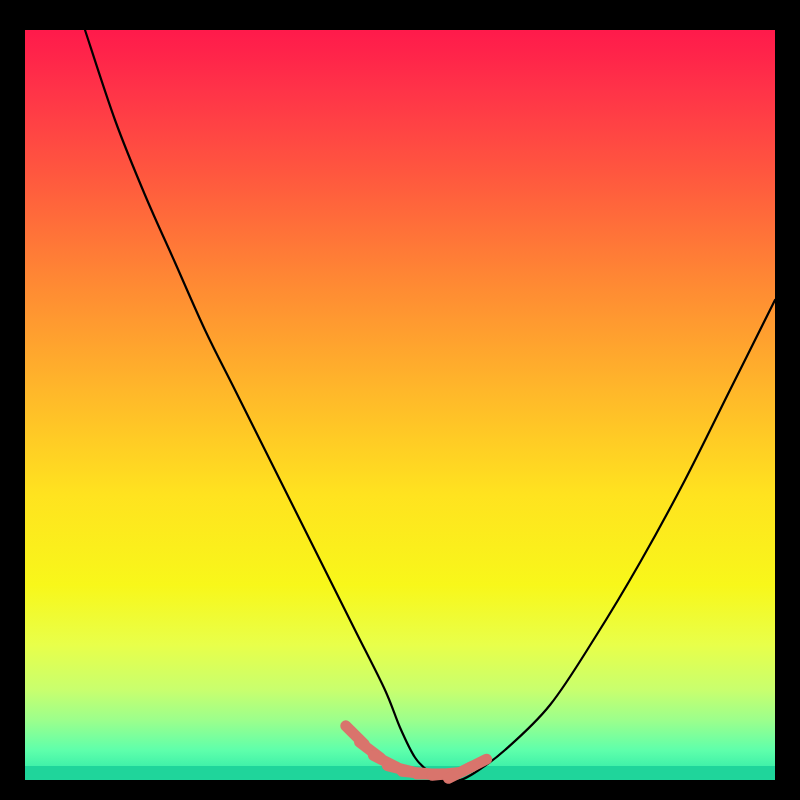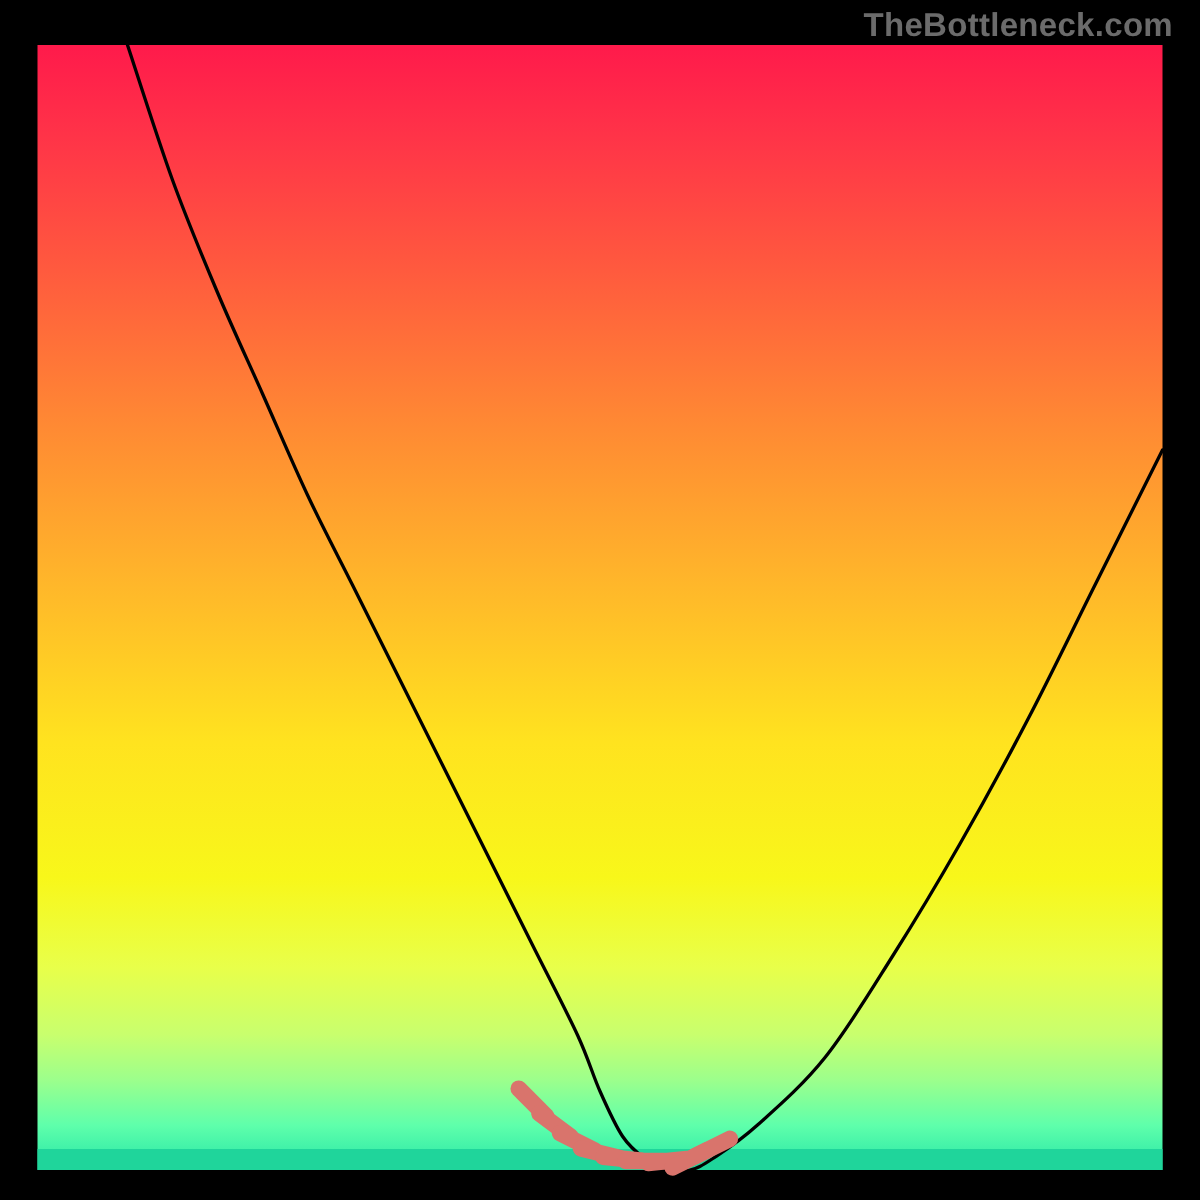--- a/index.html
+++ b/index.html
@@ -64,21 +64,20 @@
     bottom: 0;
     width: 750px;
     height: 14px;
     background: #1fd59b;
   }
 </style>
 </head>
 <body>
 
 <div class="frame">
-  <div class="watermark">TheBottleneck.com</div>
 
   <div class="plot">
     <div class="bottom-band"></div>
     <svg class="curve" viewBox="0 0 750 750" preserveAspectRatio="none">
       <path id="curve-path" fill="none" stroke="#000000" stroke-width="2.2" stroke-linecap="round" d="M 60.0 0.0 C 65.0 15.0, 80.0 62.5, 90.0 90.0 C 100.0 117.5, 110.0 141.3, 120.0 165.0 C 130.0 188.8, 140.0 210.0, 150.0 232.5 C 160.0 255.0, 170.0 278.8, 180.0 300.0 C 190.0 321.3, 200.0 340.0, 210.0 360.0 C 220.0 380.0, 230.0 400.0, 240.0 420.0 C 250.0 440.0, 260.0 460.0, 270.0 480.0 C 280.0 500.0, 290.0 520.0, 300.0 540.0 C 310.0 560.0, 320.0 580.0, 330.0 600.0 C 340.0 620.0, 352.5 643.8, 360.0 660.0 C 367.5 676.3, 370.0 686.3, 375.0 697.5 C 380.0 708.8, 385.0 720.0, 390.0 727.5 C 395.0 735.0, 400.0 738.8, 405.0 742.5 C 410.0 746.3, 415.0 748.8, 420.0 750.0 C 425.0 751.3, 430.0 751.3, 435.0 750.0 C 440.0 748.8, 442.5 747.5, 450.0 742.5 C 457.5 737.5, 467.5 731.3, 480.0 720.0 C 492.5 708.8, 510.0 693.8, 525.0 675.0 C 540.0 656.3, 555.0 631.3, 570.0 607.5 C 585.0 583.8, 600.0 558.8, 615.0 532.5 C 630.0 506.3, 645.0 478.8, 660.0 450.0 C 675.0 421.3, 690.0 390.0, 705.0 360.0 C 720.0 330.0, 742.5 285.0, 750.0 270.0"></path>
       <g id="markers">
           <line x1="320.8" y1="695.8" x2="339.2" y2="714.2" stroke="#d9746c" stroke-width="11" stroke-linecap="round"></line>
           <line x1="334.6" y1="712.2" x2="355.4" y2="727.8" stroke="#d9746c" stroke-width="11" stroke-linecap="round"></line>
           <line x1="348.4" y1="725.4" x2="371.6" y2="737.1" stroke="#d9746c" stroke-width="11" stroke-linecap="round"></line>
           <line x1="362.4" y1="735.6" x2="387.6" y2="741.9" stroke="#d9746c" stroke-width="11" stroke-linecap="round"></line>

